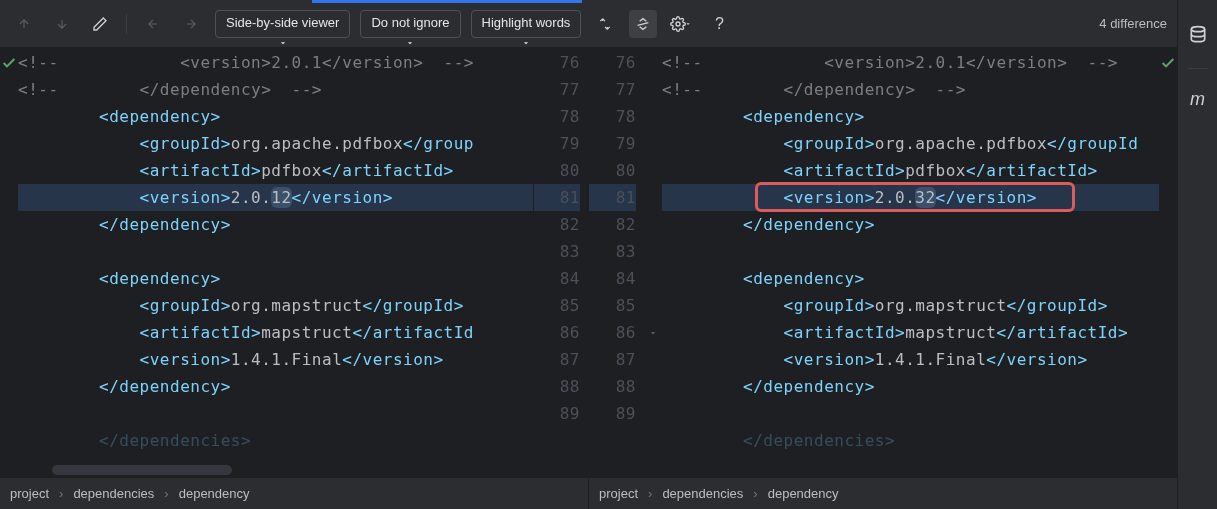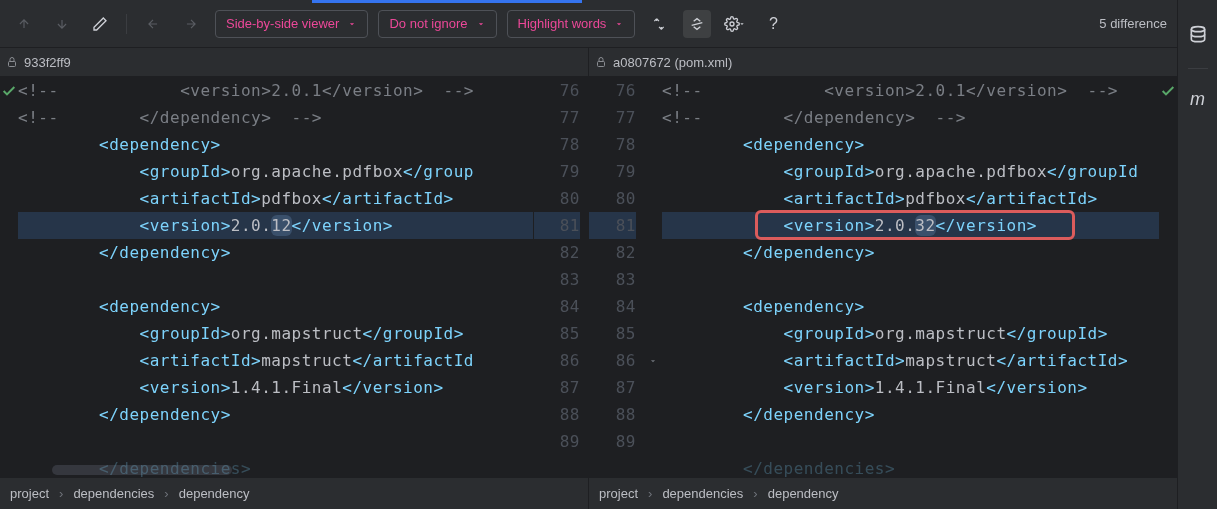--- a/index.html
+++ b/index.html
@@ -54,21 +54,22 @@
   }
   .toolbar .icon-btn.disabled { color: #5a5d63; cursor: default; }
   .toolbar .icon-btn.active { background: #3e4042; }
   .dropdown-btn {
     display: flex; align-items: center; gap: 8px;
     border: 1px solid #4e5157;
     border-radius: 4px;
     padding: 4px 10px;
     height: 28px;
     cursor: pointer;
-    color: #ec4899;
+    color: #e5e5e5;
+    flex-direction: column;
   }
   .dropdown-btn svg { flex-shrink: 0; }
   .toolbar .spacer { flex: 1; }
   .diff-count { color: #bcbec4; }
 
   
   .revision-row {
     height: 28px;
     background: #2b2d30;
     display: flex;
@@ -223,39 +224,23 @@
           <circle cx="12" cy="12" r="3"></circle>
           <path d="M19.4 15a1.65 1.65 0 00.33 1.82l.06.06a2 2 0 11-2.83 2.83l-.06-.06a1.65 1.65 0 00-1.82-.33 1.65 1.65 0 00-1 1.51V21a2 2 0 11-4 0v-.09a1.65 1.65 0 00-1-1.51 1.65 1.65 0 00-1.82.33l-.06.06a2 2 0 11-2.83-2.83l.06-.06a1.65 1.65 0 00.33-1.82 1.65 1.65 0 00-1.51-1H3a2 2 0 110-4h.09a1.65 1.65 0 001.51-1 1.65 1.65 0 00-.33-1.82l-.06-.06a2 2 0 012.83-2.83l.06.06a1.65 1.65 0 001.82.33h0a1.65 1.65 0 001-1.51V3a2 2 0 014 0v.09a1.65 1.65 0 001 1.51h0a1.65 1.65 0 001.82-.33l.06-.06a2 2 0 012.83 2.83l-.06.06a1.65 1.65 0 00-.33 1.82v0a1.65 1.65 0 001.51 1H21a2 2 0 010 4h-.09a1.65 1.65 0 00-1.51 1z"></path>
         </svg>
       <svg width="8" height="8" viewBox="0 0 24 24" fill="currentColor" style="margin-left:-2px">
           <path d="M7 10l5 5 5-5z"></path>
         </svg>
     </div>
     <div class="icon-btn" style="font-size:16px;color:#ced0d6;">?</div>
 
     <div class="spacer"></div>
-    <div class="diff-count">5 difference</div>
+    <div class="diff-count">4 difference</div>
   </div>
 
-  <div class="revision-row">
-    <div class="revision-half">
-      <svg class="lock-icon" width="12" height="12" viewBox="0 0 24 24" fill="none" stroke="currentColor" stroke-width="2">
-          <rect x="5" y="11" width="14" height="10" rx="2"></rect>
-          <path d="M8 11V7a4 4 0 118 0v4"></path>
-        </svg>
-      <span>933f2ff9</span>
-    </div>
-    <div class="revision-half right">
-      <svg class="lock-icon" width="12" height="12" viewBox="0 0 24 24" fill="none" stroke="currentColor" stroke-width="2">
-          <rect x="5" y="11" width="14" height="10" rx="2"></rect>
-          <path d="M8 11V7a4 4 0 118 0v4"></path>
-        </svg>
-      <span>a0807672 (pom.xml)</span>
-    </div>
-  </div>
 
   <div class="diff-container">
 
     <div class="pane pane-left">
       <div class="mgutter">
         <svg class="check" style="margin:6px 1px" viewBox="0 0 24 24" fill="none" stroke="currentColor" stroke-width="3">
             <path d="M20 6L9 17l-5-5"></path>
           </svg>
       </div>
       <div class="code-col" id="code-left">

